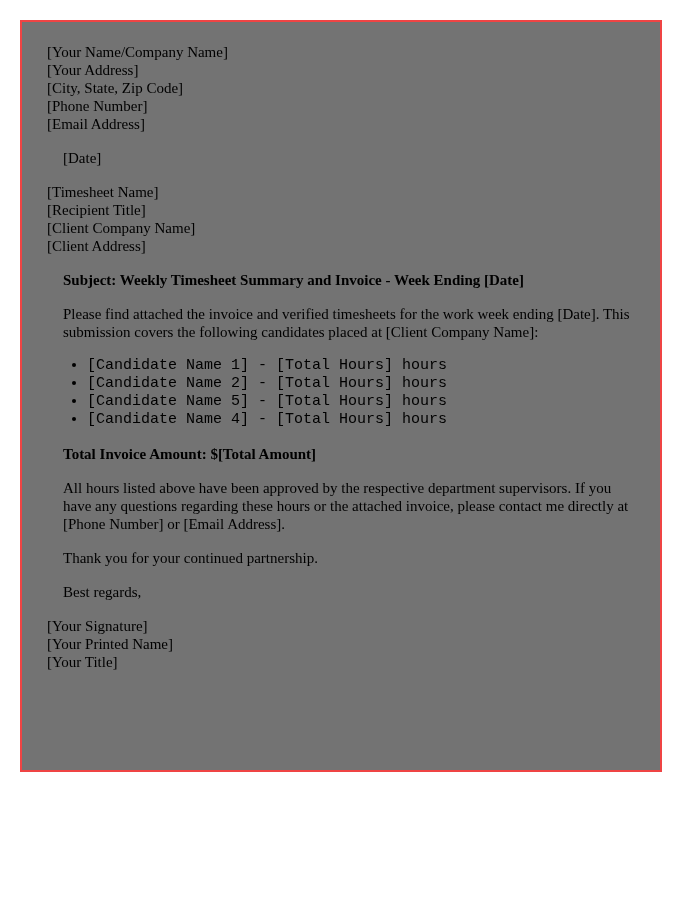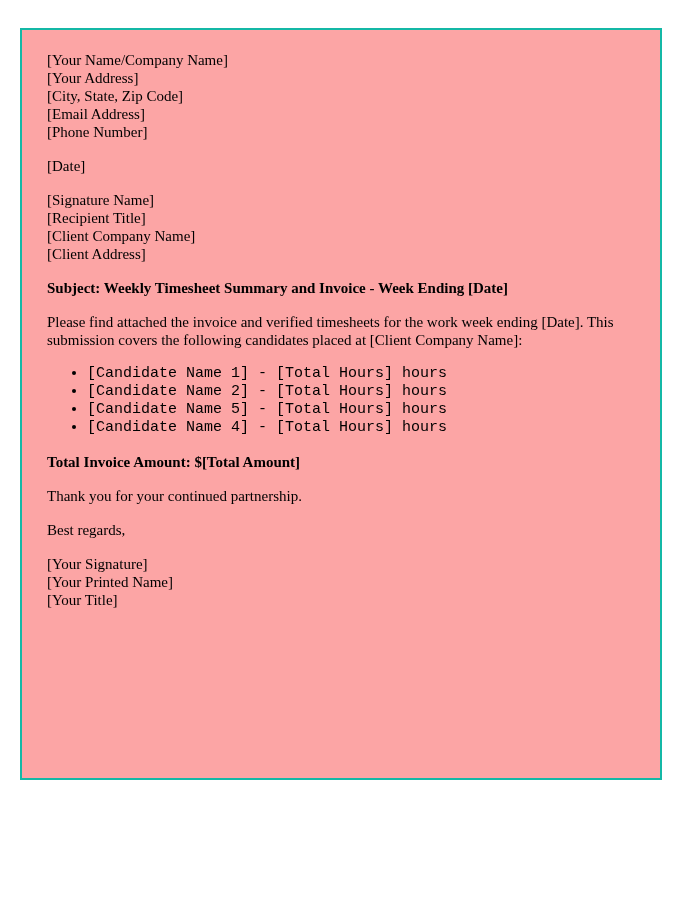--- a/index.html
+++ b/index.html
@@ -12,37 +12,37 @@
     height: 900px;
     position: relative;
     font-family: "Liberation Serif", "DejaVu Serif", serif;
     font-size: 15px;
     line-height: 18px;
     color: #000000;
   }
   .page {
     position: absolute;
     left: 20px;
-    top: 28px;
+    top: 20px;
     width: 642px;
     height: 752px;
     box-sizing: border-box;
-    border: 2px solid #14b8a6;
-    background: #fca5a5;
+    border: 2px solid #ef4444;
+    background: #737373;
     padding: 21px 25px;
     overflow: hidden;
   }
   .block {
     margin: 0 0 16px 0;
   }
   .line {
     line-height: 18px;
   }
   p {
-    margin: 0 0 16px 0;
+    margin: 0 0 16px 16px;
     line-height: 18px;
   }
   .bold {
     font-weight: bold;
   }
   ul.candidates {
     margin: 0 0 16px 0;
     padding: 0 0 0 40px;
     list-style-type: disc;
     font-family: Liberation Mono, monospace;
@@ -53,47 +53,48 @@
 </style>
 </head>
 <body>
 
 <div class="page">
 
   <div class="block">
     <div class="line">[Your Name/Company Name]</div>
     <div class="line">[Your Address]</div>
     <div class="line">[City, State, Zip Code]</div>
+    <div class="line">[Phone Number]</div>
     <div class="line">[Email Address]</div>
-    <div class="line">[Phone Number]</div>
   </div>
 
   <p>[Date]</p>
 
   <div class="block">
-    <div class="line">[Signature Name]</div>
+    <div class="line">[Timesheet Name]</div>
     <div class="line">[Recipient Title]</div>
     <div class="line">[Client Company Name]</div>
     <div class="line">[Client Address]</div>
   </div>
 
   <p class="bold">Subject: Weekly Timesheet Summary and Invoice - Week Ending [Date]</p>
 
 
   <p>Please find attached the invoice and verified timesheets for the work week ending [Date]. This submission covers the following candidates placed at [Client Company Name]:</p>
 
   <ul class="candidates">
     <li>[Candidate Name 1] - [Total Hours] hours</li>
     <li>[Candidate Name 2] - [Total Hours] hours</li>
     <li>[Candidate Name 5] - [Total Hours] hours</li>
     <li>[Candidate Name 4] - [Total Hours] hours</li>
   </ul>
 
   <p class="bold">Total Invoice Amount: $[Total Amount]</p>
 
+  <p>All hours listed above have been approved by the respective department supervisors. If you have any questions regarding these hours or the attached invoice, please contact me directly at [Phone Number] or [Email Address].</p>
 
   <p>Thank you for your continued partnership.</p>
 
   <p>Best regards,</p>
 
   <div class="block">
     <div class="line">[Your Signature]</div>
     <div class="line">[Your Printed Name]</div>
     <div class="line">[Your Title]</div>
   </div>

